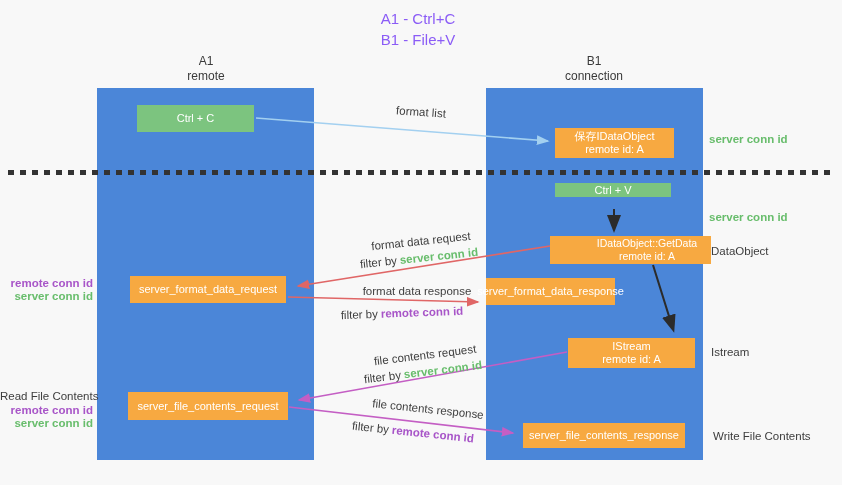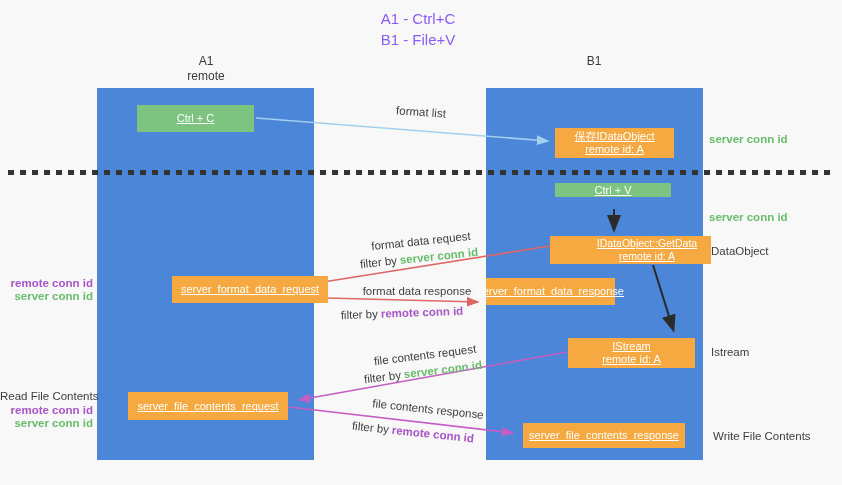--- a/index.html
+++ b/index.html
@@ -8,21 +8,21 @@
     --magenta-arrow:#c45ec4; --blue-arrow:#a3d0f0; --ink:#3d3d3d; --bg:#f8f8f8;
   }
   html,body{margin:0;padding:0;}
   body{background:var(--bg);font-family:"Liberation Sans",sans-serif;color:var(--ink);}
   #stage{position:relative;width:842px;height:485px;background:var(--bg);overflow:hidden;}
   .abs{position:absolute;}
   .title{left:330px;top:8px;width:176px;text-align:center;font-size:15px;line-height:21px;color:#8b5cf6;}
   .lane{background:var(--lane-blue);width:217px;top:88px;height:372px;}
   .lane-header{top:54px;width:120px;text-align:center;font-size:12px;line-height:15px;color:#3a3a3a;}
   .node{display:flex;flex-direction:column;align-items:center;justify-content:center;
-        color:#fff;font-size:11px;line-height:13px;text-align:center;white-space:nowrap;text-decoration:underline;}
+        color:#fff;font-size:11px;line-height:13px;text-align:center;white-space:nowrap;}
   .green-node{background:var(--box-green);}
   .orange-node{background:var(--box-orange);}
   .side-label{font-size:11.5px;white-space:nowrap;}
   .green-bold{color:var(--green-text);font-weight:bold;}
   .purple-bold{color:var(--purple-text);font-weight:bold;}
   .left-col{left:0;width:93px;text-align:right;}
   .alabel{font-size:11.5px;white-space:nowrap;color:#3f3f3f;}
   .alabel .val{font-weight:bold;}
   .center-origin{transform-origin:center center;}
   #divider{left:8px;top:170px;width:828px;height:5px;
@@ -38,20 +38,21 @@
     <div>A1 - Ctrl+C</div>
     <div>B1 - File+V</div>
   </div>
 
   <div class="abs lane-header" style="left:146px;">
     <div>A1</div>
     <div>remote</div>
   </div>
   <div class="abs lane-header" style="left:534px;">
     <div>B1</div>
+    <div>connection</div>
   </div>
 
   <div class="abs lane" style="left:97px;"></div>
   <div class="abs lane" style="left:486px;"></div>
 
   <div class="abs" id="divider"></div>
 
   <svg class="arrows" width="842" height="485" viewBox="0 0 842 485">
     <defs>
       <marker id="m-blue" markerWidth="9" markerHeight="7" refX="7" refY="3" orient="auto">
@@ -87,21 +88,21 @@
 
   <div class="abs node green-node" style="left:555px;top:183px;width:116px;height:14px;">
     <span>Ctrl + V</span>
   </div>
 
   <div class="abs node orange-node" style="left:550px;top:236px;width:128px;height:28px;font-size:10.5px;padding-left:33px;">
     <span>IDataObject::GetData</span>
     <span>remote id: A</span>
   </div>
 
-  <div class="abs node orange-node" style="left:130px;top:276px;width:156px;height:27px;margin-left:42px;">
+  <div class="abs node orange-node" style="left:130px;top:276px;width:156px;height:27px;">
     <span>server_format_data_request</span>
   </div>
 
   <div class="abs node orange-node" style="left:486px;top:278px;width:129px;height:27px;text-align:right;">
     <span>server_format_data_response</span>
   </div>
 
   <div class="abs node orange-node" style="left:568px;top:338px;width:127px;height:30px;">
     <span>IStream</span>
     <span>remote id: A</span>

